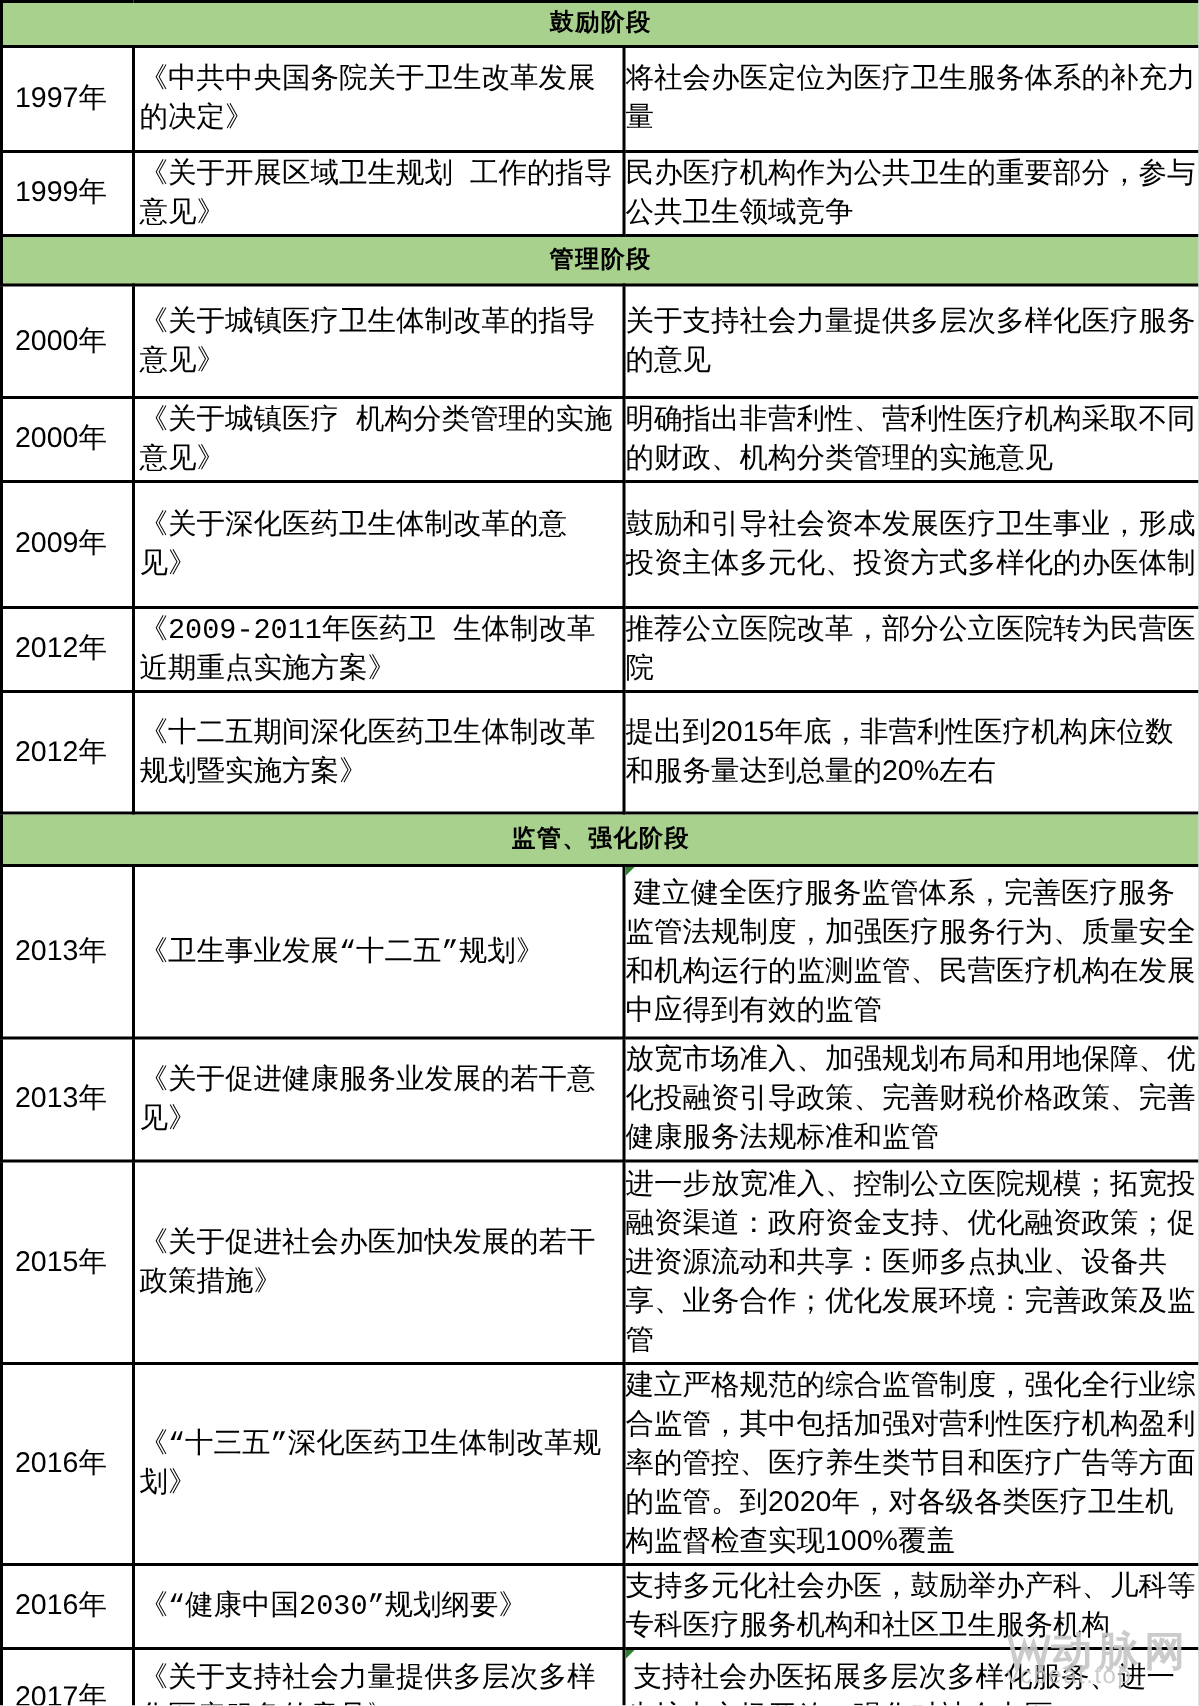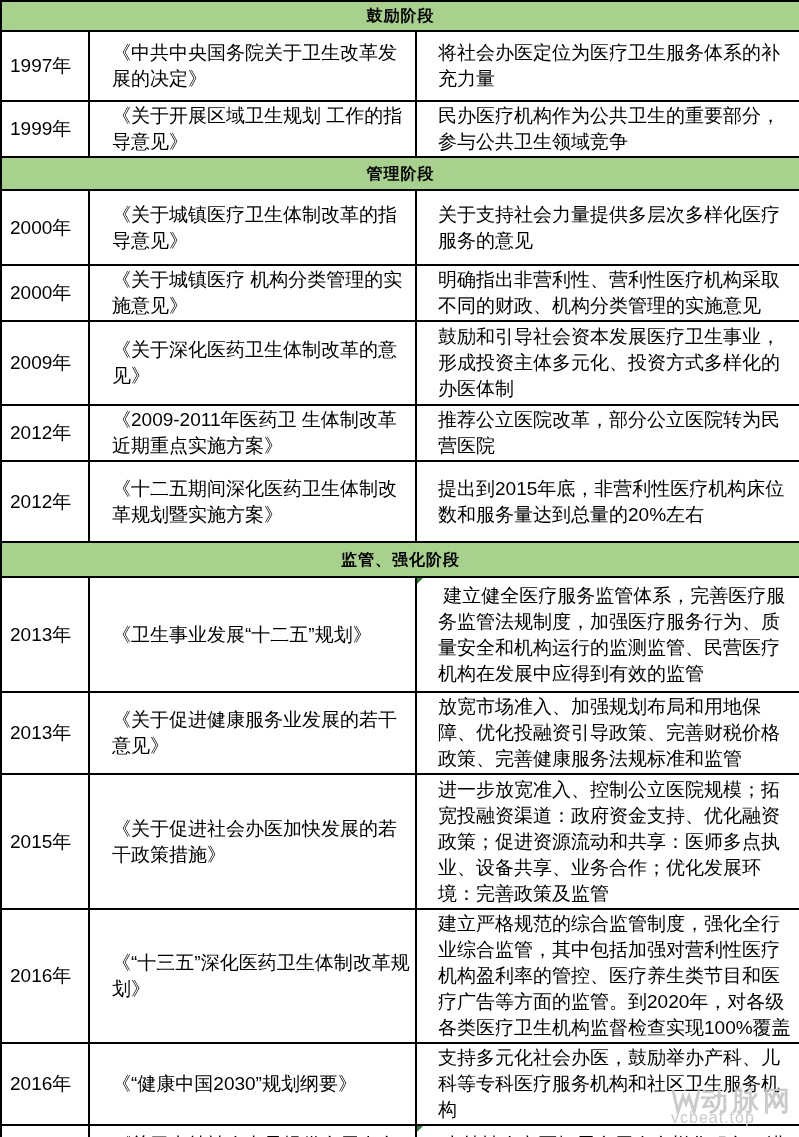--- a/index.html
+++ b/index.html
@@ -32,27 +32,28 @@
     font-weight:bold;
     font-size:16px;
     letter-spacing:1px;
     padding:1px 0;
   }
   td.year-cell{
     padding:1px 2px 1px 8px;
     white-space:nowrap;
   }
   td.policy-cell{
-    padding:1px 2px 1px 22px;
+    padding:1px 2px 1px 3px;
     white-space:pre-wrap;
     word-break:break-all;
+    font-family:Liberation Mono, monospace;
   }
   td.desc-cell{
     position:relative;
-    padding:1px 2px 1px 21px;
+    padding:1px 2px 1px 0;
     white-space:pre-wrap;
     word-break:break-all;
   }
   .corner-marker{
     position:absolute;
     top:0;left:0;
     width:0;height:0;
     border-top:6px solid var(--marker-color,#2e7d32);
     border-right:6px solid transparent;
   }

